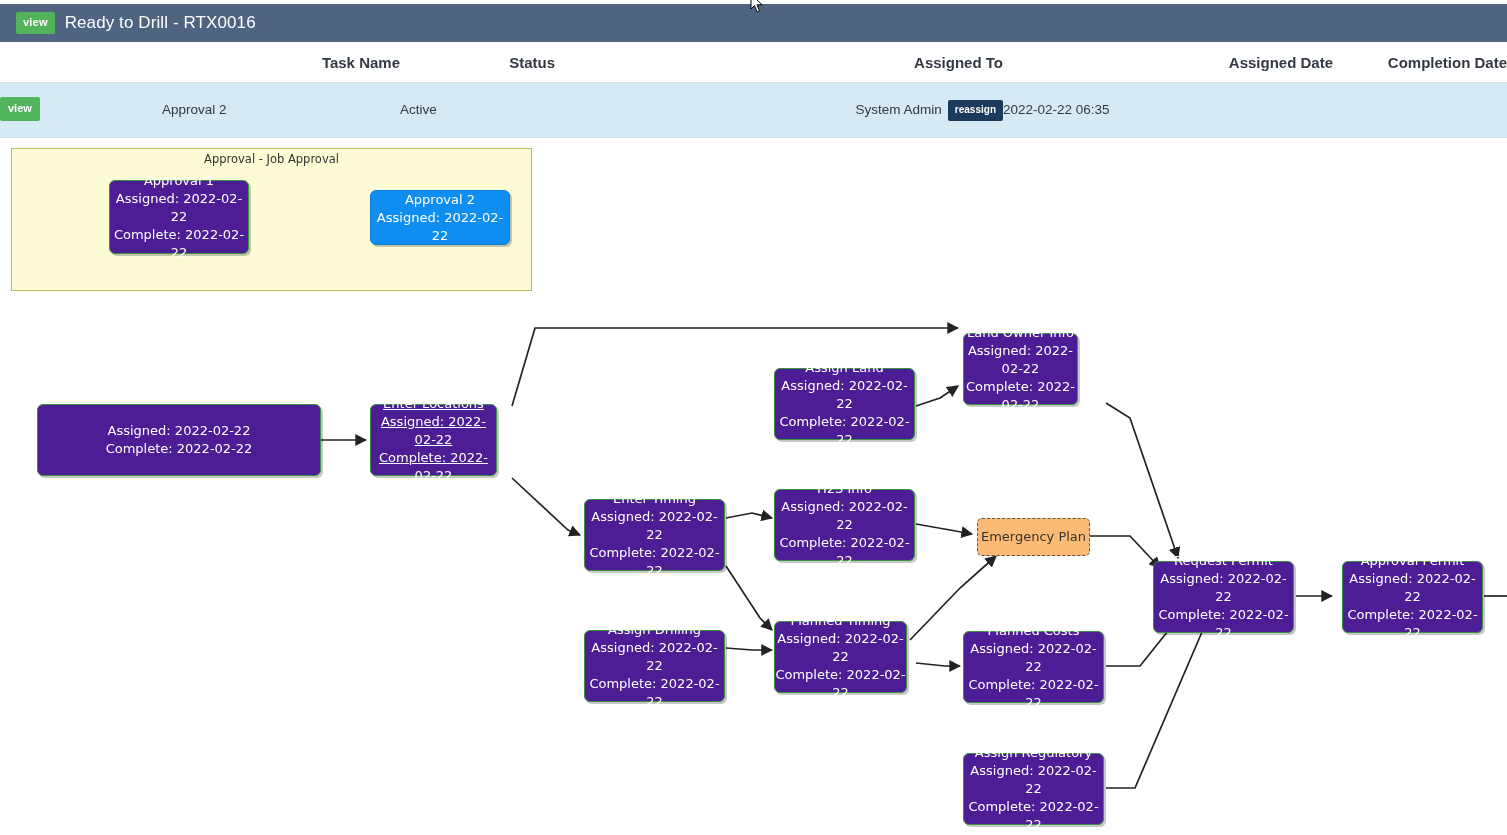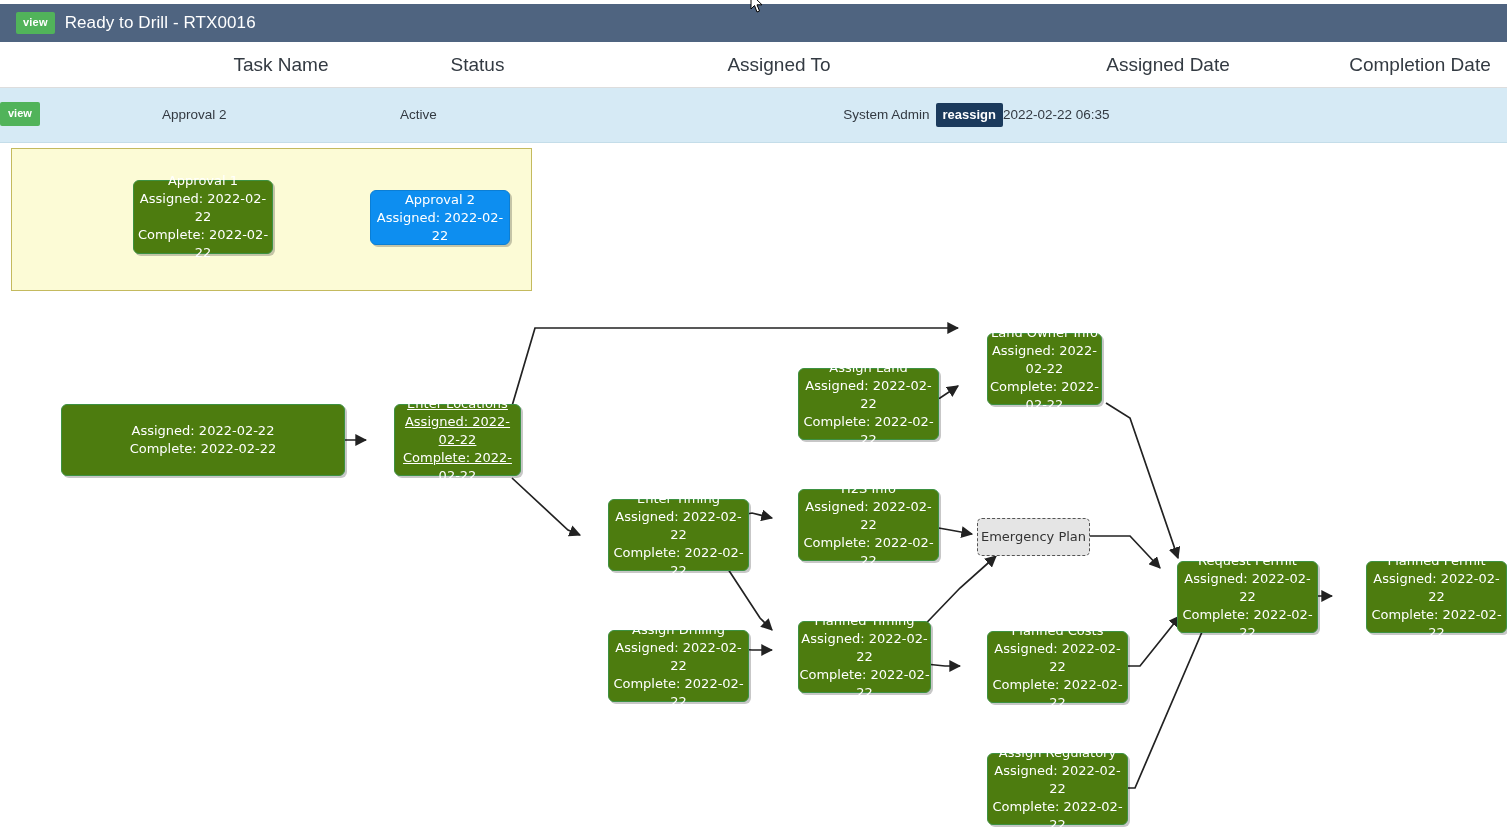--- a/index.html
+++ b/index.html
@@ -51,23 +51,23 @@
   .task-table {
     position: absolute;
     left: 0; top: 42px;
     width: 1507px;
     border-collapse: collapse;
     table-layout: fixed;
   }
   .task-table th {
     background: #ffffff;
     color: #333a42;
-    font-size: 19px;
-    font-weight: normal;
-    text-align: center;
+    font-size: 15px;
+    font-weight: bold;
+    text-align: right;
     padding: 12px 0 11px 0;
     border-bottom: 1px solid #dddddd;
   }
   .task-table td {
     background: #d6eaf5;
     color: #333a42;
     font-size: 13.5px;
     padding: 14px 0 16px 0;
     vertical-align: middle;
     border-bottom: 1px solid #c4dde9;
@@ -87,21 +87,21 @@
     font-size: 11px;
     font-weight: bold;
     line-height: 1;
     padding: 6px 8px 7px 8px;
     border-radius: 2px;
   }
   .reassign-btn {
     display: inline-block;
     background: #1b3a5c;
     color: #ffffff;
-    font-size: 13px;
+    font-size: 10px;
     font-weight: bold;
     line-height: 1;
     padding: 5px 7px 6px 7px;
     border-radius: 2px;
     margin-left: 6px;
     position: relative;
     top: 1px;
   }
   .assto-wrap { display: flex; align-items: center; justify-content: flex-end; }
 
@@ -146,24 +146,24 @@
     flex-direction: column;
     align-items: center;
     justify-content: center;
     text-align: center;
     line-height: 18px;
     color: #ffffff;
     font-size: 13px;
     font-family: "DejaVu Sans", sans-serif;
     box-shadow: 2px 2px 0 rgba(0,0,0,0.22);
   }
-  .node.green { background: #4d7c0f; border: 1px solid #3d9142; margin-left: 24px; }
+  .node.green { background: #4c1d95; border: 1px solid #3d9142; }
   .node.blue  { background: #0d8ef0; border: 1px solid #0b7ed4; }
   .node.ghost {
-    background: #e5e5e5;
+    background: #fdba74;
     border: 1.6px dashed #555555;
     color: #333333;
     box-shadow: none;
     border-radius: 5px;
   }
   .node .nline { display: block; }
 
   
   .cursor {
     position: absolute;
@@ -260,20 +260,21 @@
 
         <path d="M 1106,670 L 1135,670 L 1208,500"></path>
 
         <path d="M 1296,478 L 1332,478"></path>
       </g>
 
       <path d="M 1484,478 L 1507,478" fill="none" stroke="#222222" stroke-width="1.7"></path>
     </svg>
 
     <div class="subgraph"></div>
+    <div class="subgraph-title" style="width:521px;left:11px;">Approval - Job Approval</div>
 
     <div class="node green" style="left:109px; top:62px; width:140px; height:74px;">
       <span class="nline">Approval 1</span>
       <span class="nline">Assigned: 2022-02-22</span>
       <span class="nline">Complete: 2022-02-22</span>
     </div>
 
     <div class="node blue" style="left:370px; top:72px; width:140px; height:55px;">
       <span class="nline">Approval 2</span>
       <span class="nline">Assigned: 2022-02-22</span>
@@ -342,21 +343,21 @@
       <span class="nline">Complete: 2022-02-22</span>
     </div>
 
     <div class="node green" style="left:1153px; top:443px; width:141px; height:72px;">
       <span class="nline">Request Permit</span>
       <span class="nline">Assigned: 2022-02-22</span>
       <span class="nline">Complete: 2022-02-22</span>
     </div>
 
     <div class="node green" style="left:1342px; top:443px; width:141px; height:72px;">
-      <span class="nline">Planned Permit</span>
+      <span class="nline">Approval Permit</span>
       <span class="nline">Assigned: 2022-02-22</span>
       <span class="nline">Complete: 2022-02-22</span>
     </div>
 
   </div>
 
   <svg class="cursor" viewBox="0 0 14 20">
     <path d="M1,0 L1,15 L4.5,11.5 L7,18 L9.5,17 L7,10.8 L12,10.8 Z" fill="#ffffff" stroke="#000000" stroke-width="1"></path>
   </svg>
 

